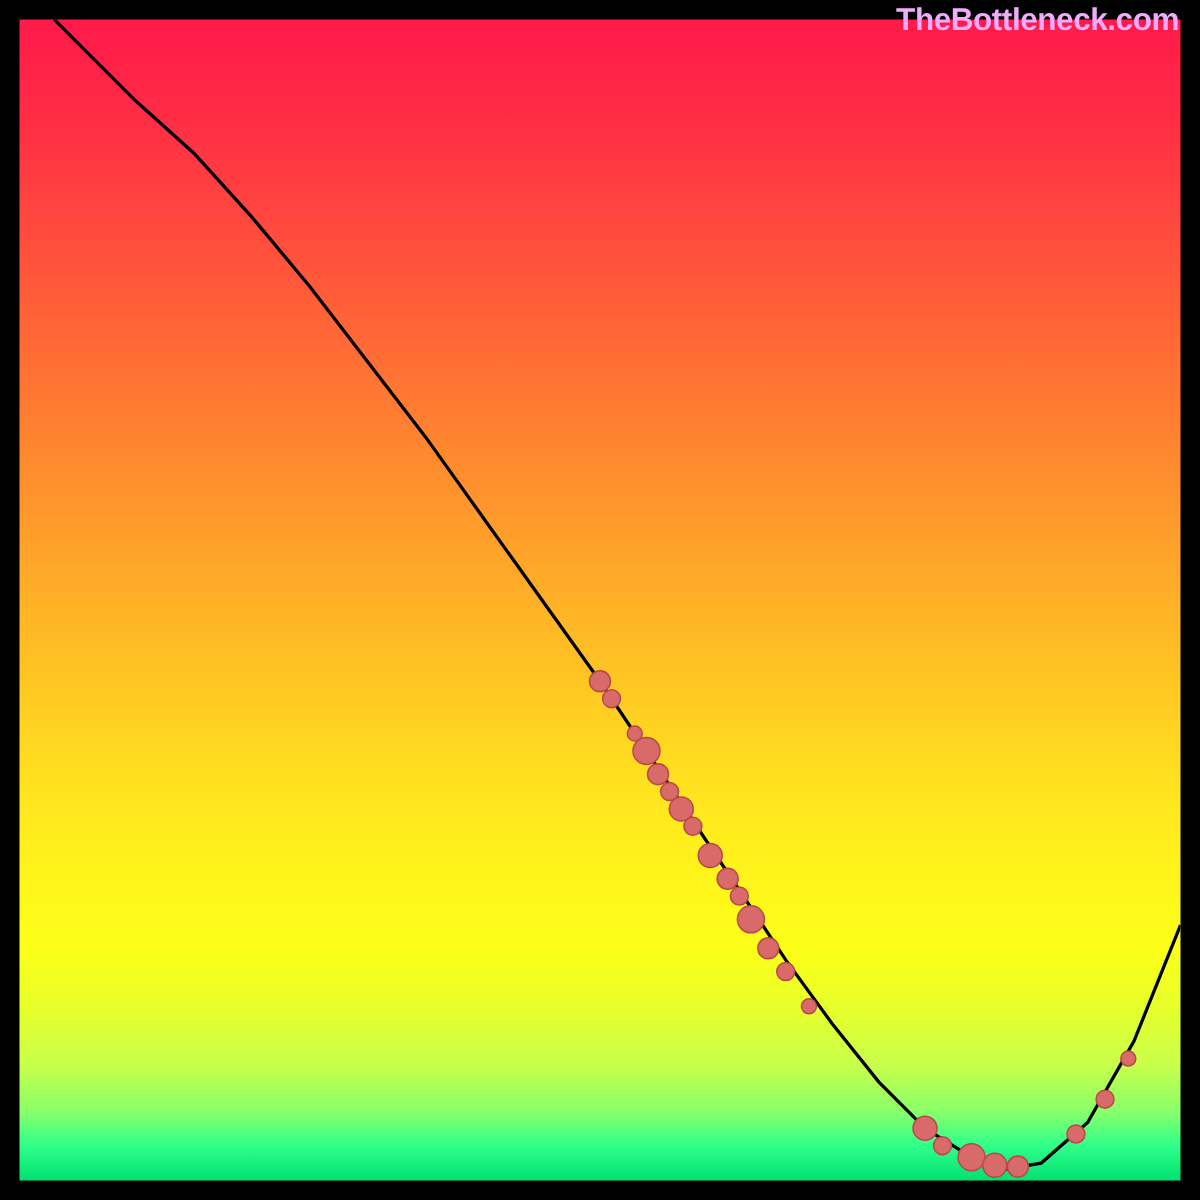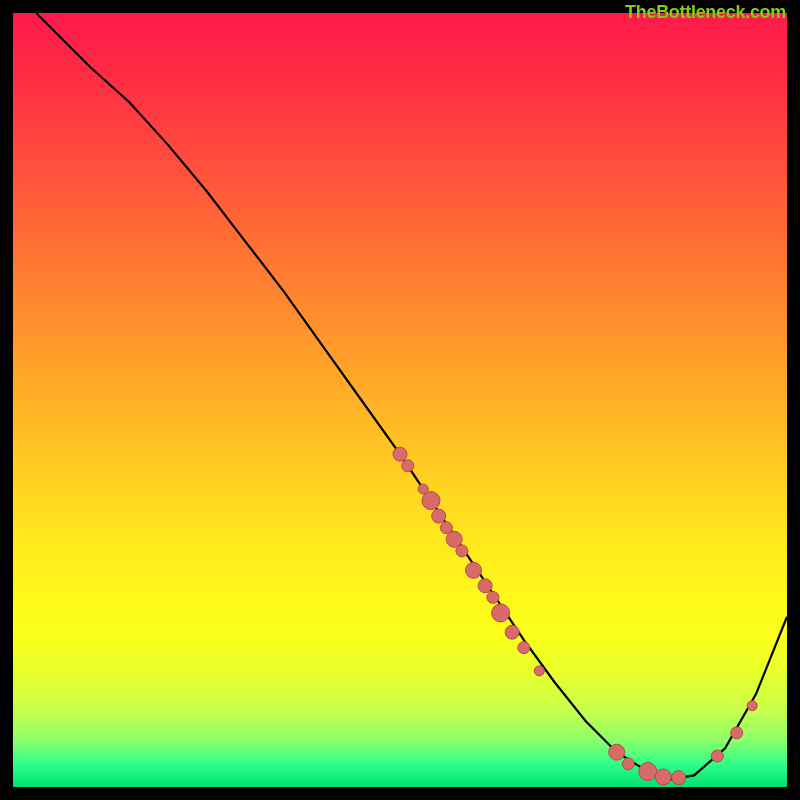--- a/index.html
+++ b/index.html
@@ -38,22 +38,22 @@
       #c8ff4a 90%,
       #8aff6a 94%,
       #30ff8a 97%,
       #00e070 100%
     );
   }
   .watermark {
     position: absolute;
     top: 2px;
     right: 14px;
-    color: #84cc16;
-    font-size: 18px;
+    color: #f0abfc;
+    font-size: 21px;
     font-weight: bold;
     z-index: 20;
     letter-spacing: -0.3px;
   }
   svg.overlay {
     position: absolute;
     left: 0;
     top: 0;
     width: 100%;
     height: 100%;

